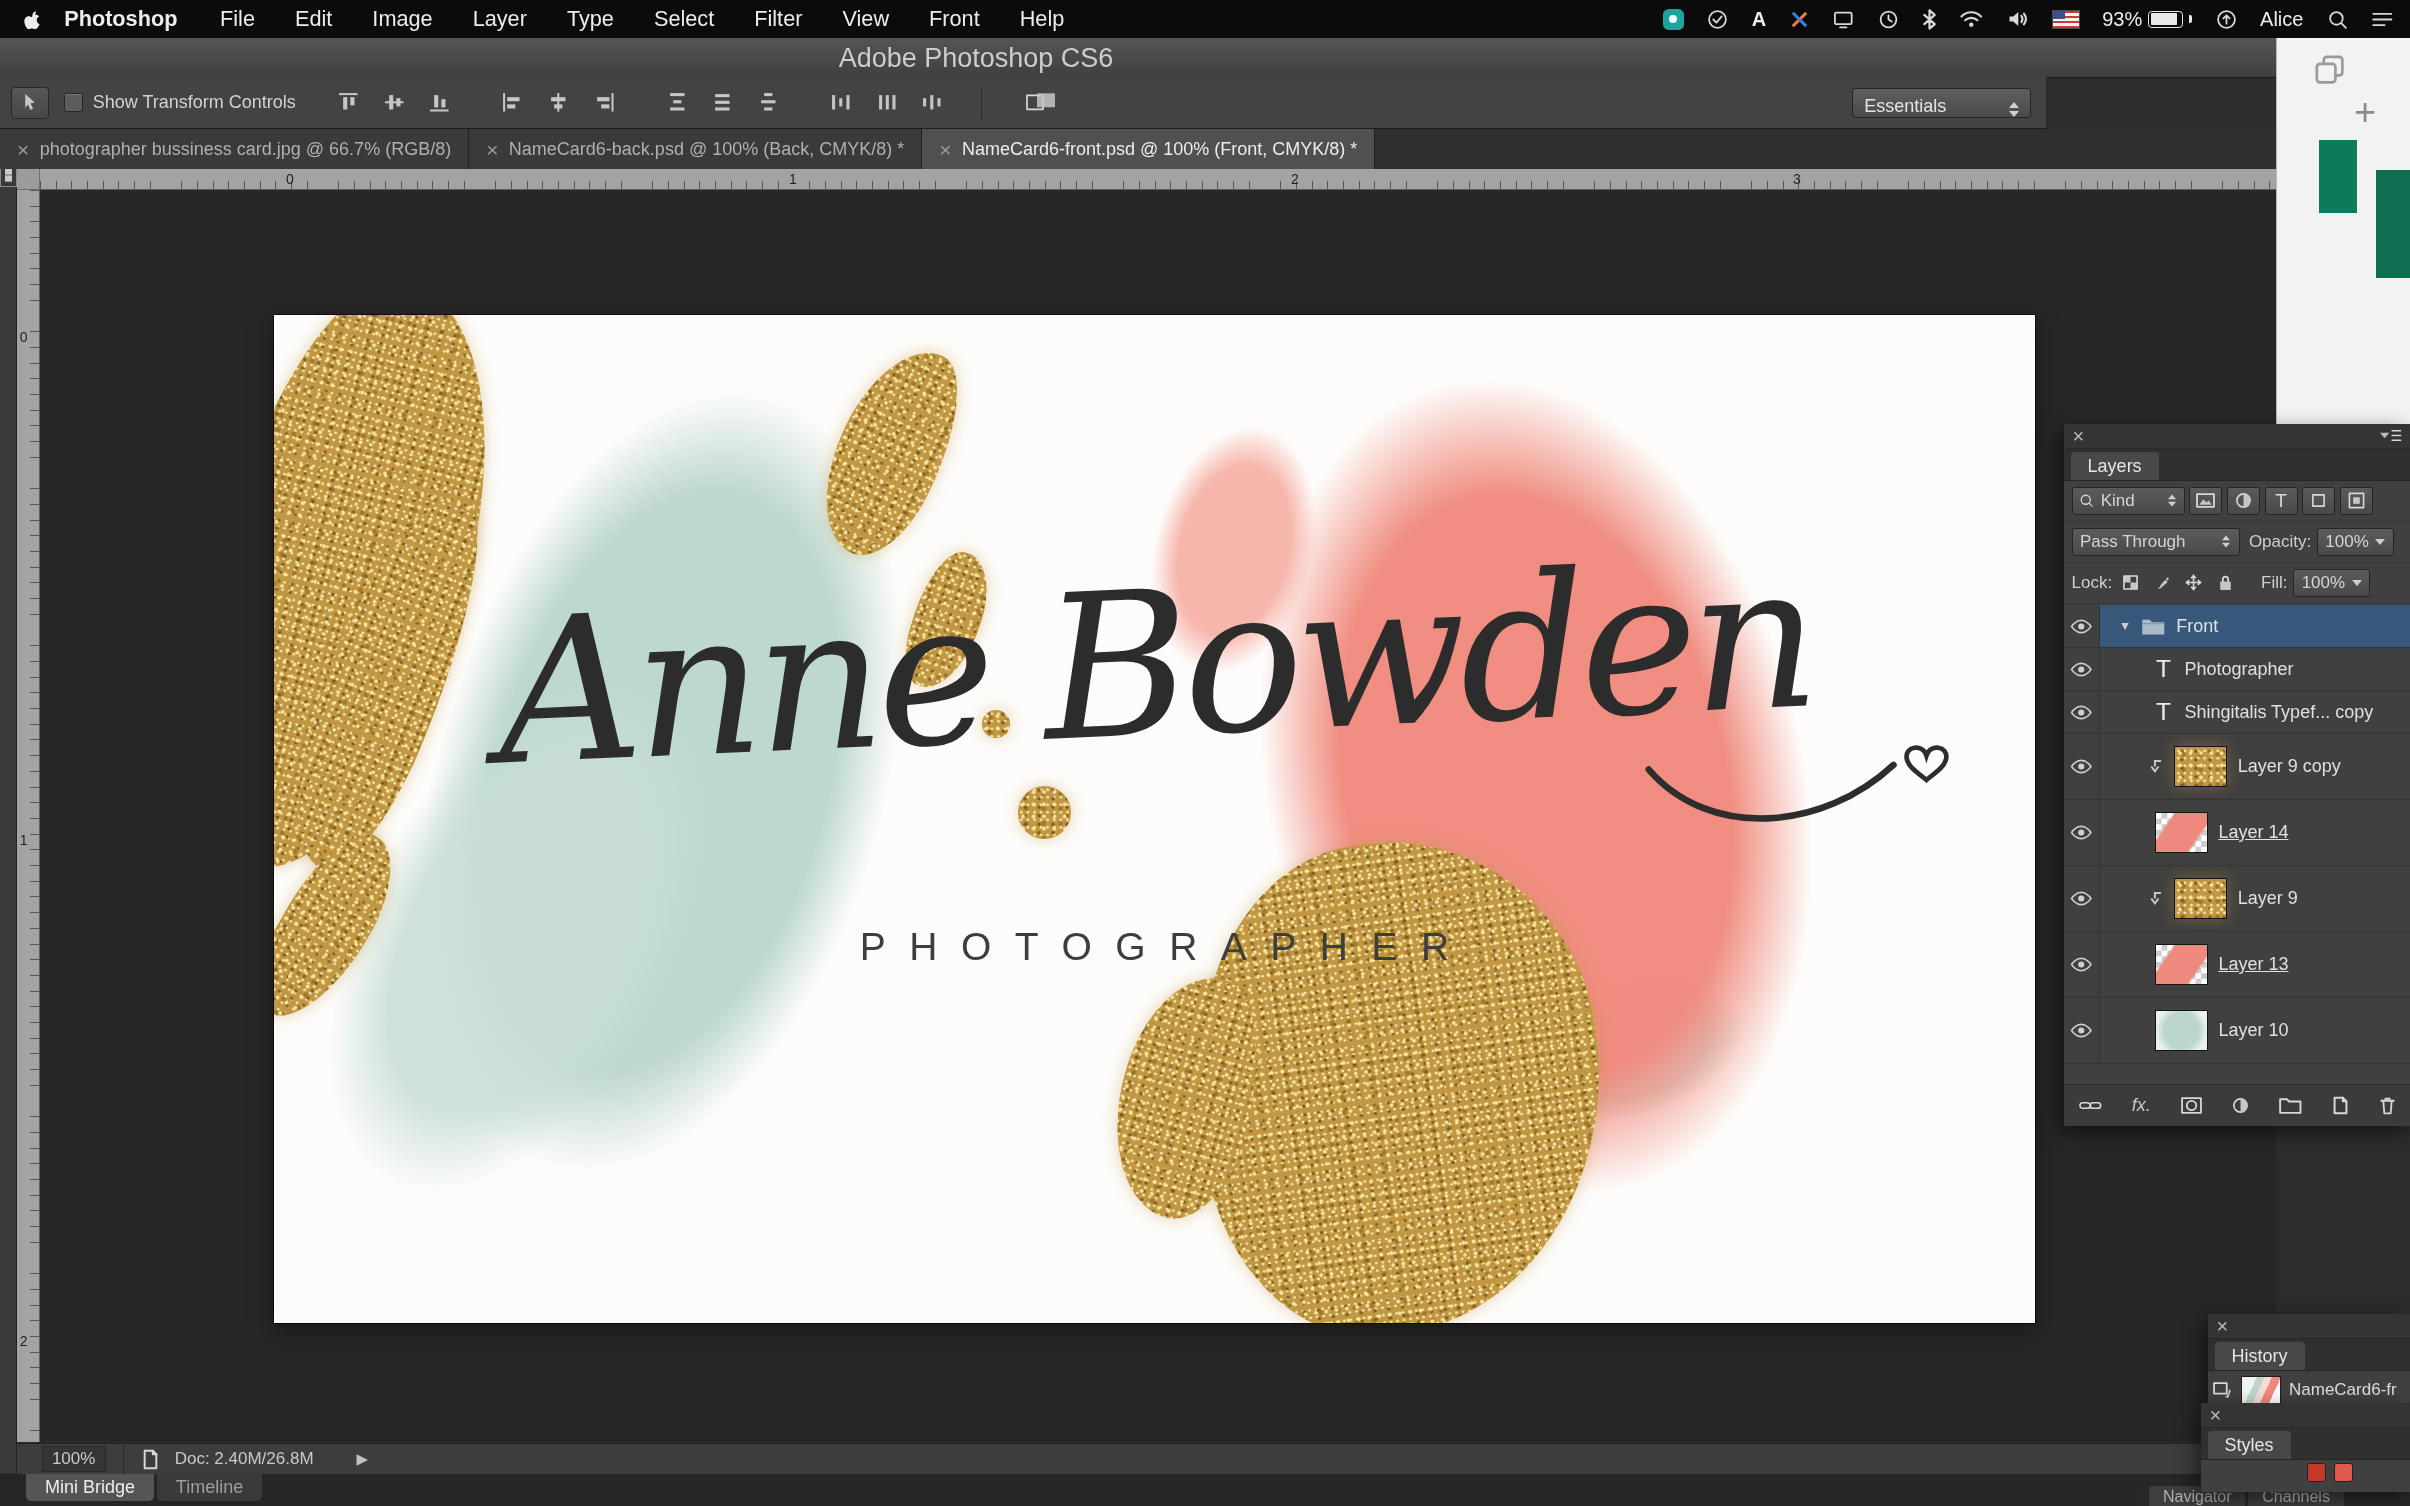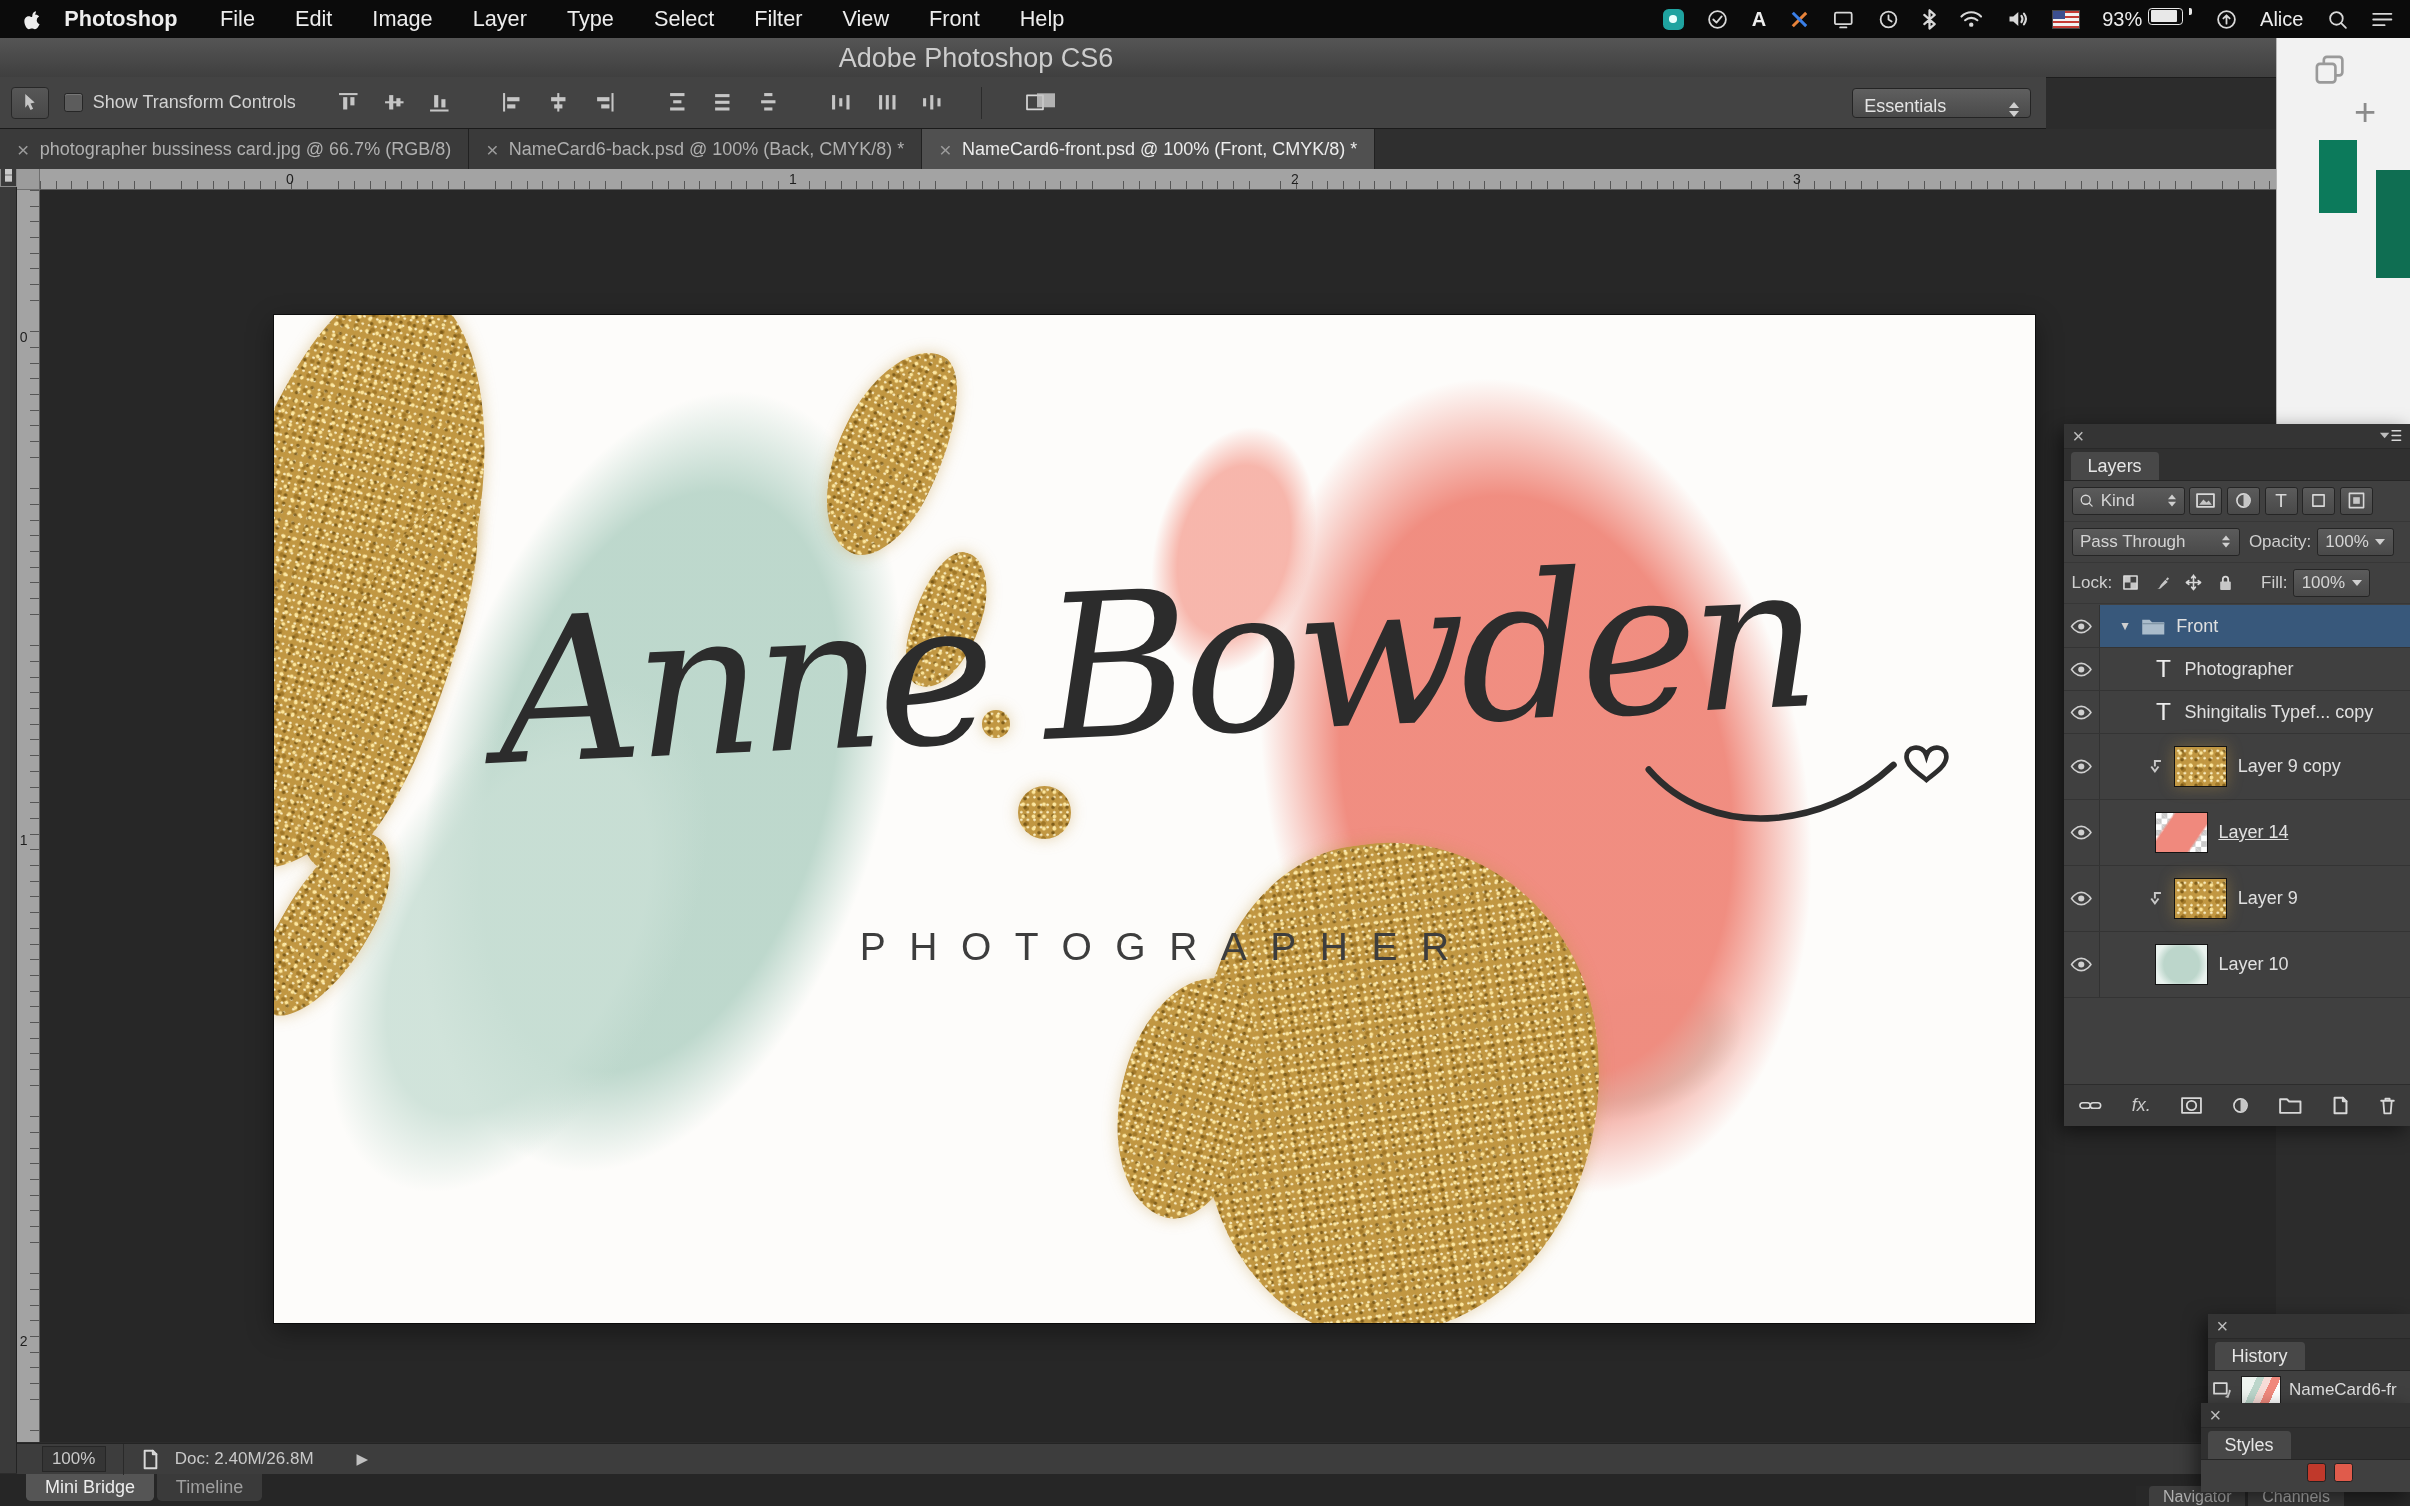--- a/index.html
+++ b/index.html
@@ -21,21 +21,21 @@
   .mb-right{margin-left:auto;display:flex;align-items:center;gap:23.5px;padding-right:17px;font-size:20px}
   .mb-ic{display:flex;align-items:center;gap:3.8px}
   .teal-app{width:21px;height:21px;border-radius:5.6px;background:#1fa3a0;position:relative}
   .teal-app i{position:absolute;left:6.6px;top:6.6px;width:7.5px;height:7.5px;border-radius:50%;background:#eafffd}
   .xcol{position:relative;width:19px;height:19px}
   .xcol i{position:absolute;left:8.5px;top:0;width:2.8px;height:19px;display:block}
   .xcol i.o{background:#e8833a;transform:rotate(45deg)}
   .xcol i.b{background:#3a7fe8;transform:rotate(-45deg)}
   .flag{width:25.4px;height:17px;position:relative;background:repeating-linear-gradient(#c43c35 0 2.4px,#f2f2f2 2.4px 4.9px);outline:0.9px solid rgba(255,255,255,.25)}
   .flag i{position:absolute;left:0;top:0;width:11.3px;height:8.5px;background:#3c4f8f}
-  .batt{display:flex;align-items:flex-start;gap:6px}
+  .batt{display:flex;align-items:center;gap:6px}
   .batt .bb{width:35px;height:17px;border:1.9px solid #e8e8e8;border-radius:3.8px;padding:1.9px}
   .batt .bb i{display:block;height:100%;width:90%;background:#e8e8e8;border-radius:0.9px}
   .batt .tip{width:2.8px;height:7.5px;background:#e8e8e8;border-radius:0 1.9px 1.9px 0}
 
   
   .titlebar{position:absolute;left:0;top:38px;width:2276px;height:40px;
             background:linear-gradient(#555,#3f3f3f);border-bottom:0.9px solid #1d1d1d;z-index:6}
   .wtitle{position:absolute;left:976px;top:0;transform:translateX(-50%);line-height:40px;color:#cdcdcd;font-size:27px}
 
   .optionsbar{position:absolute;left:0;top:77px;width:2046px;height:52px;background:#434343;
@@ -682,20 +682,32 @@
       <div class="lcontent ind-c">
         <svg width="17" height="17" viewBox="0 0 14 14">
             <path d="M11.5 2.5H6.5V7" fill="none" stroke="#c8c8c8" stroke-width="1.6"></path>
             <path d="M3.5 7l3 4 3-4" fill="none" stroke="#c8c8c8" stroke-width="1.6"></path>
           </svg>
         <span class="thumb gold"></span>
         <span class="lname">Layer 9</span>
       </div>
     </div>
 
+    <div class="lrow h70">
+      <div class="eyec">
+          <svg width="24.5" height="17" viewBox="0 0 24 16">
+            <path d="M12 2C6.5 2 2.5 8 2.5 8S6.5 14 12 14 21.5 8 21.5 8 17.5 2 12 2z" fill="none" stroke="#cfcfcf" stroke-width="1.5"></path>
+            <circle cx="12" cy="8" r="3" fill="#cfcfcf"></circle>
+          </svg>
+        </div>
+      <div class="lcontent ind-d">
+        <span class="thumb th-checker th-coral"></span>
+        <span class="lname u">Layer 13</span>
+      </div>
+    </div>
 
     <div class="lrow h70">
       <div class="eyec">
           <svg width="24.5" height="17" viewBox="0 0 24 16">
             <path d="M12 2C6.5 2 2.5 8 2.5 8S6.5 14 12 14 21.5 8 21.5 8 17.5 2 12 2z" fill="none" stroke="#cfcfcf" stroke-width="1.5"></path>
             <circle cx="12" cy="8" r="3" fill="#cfcfcf"></circle>
           </svg>
         </div>
       <div class="lcontent ind-d">
         <span class="thumb th-mint"></span>

